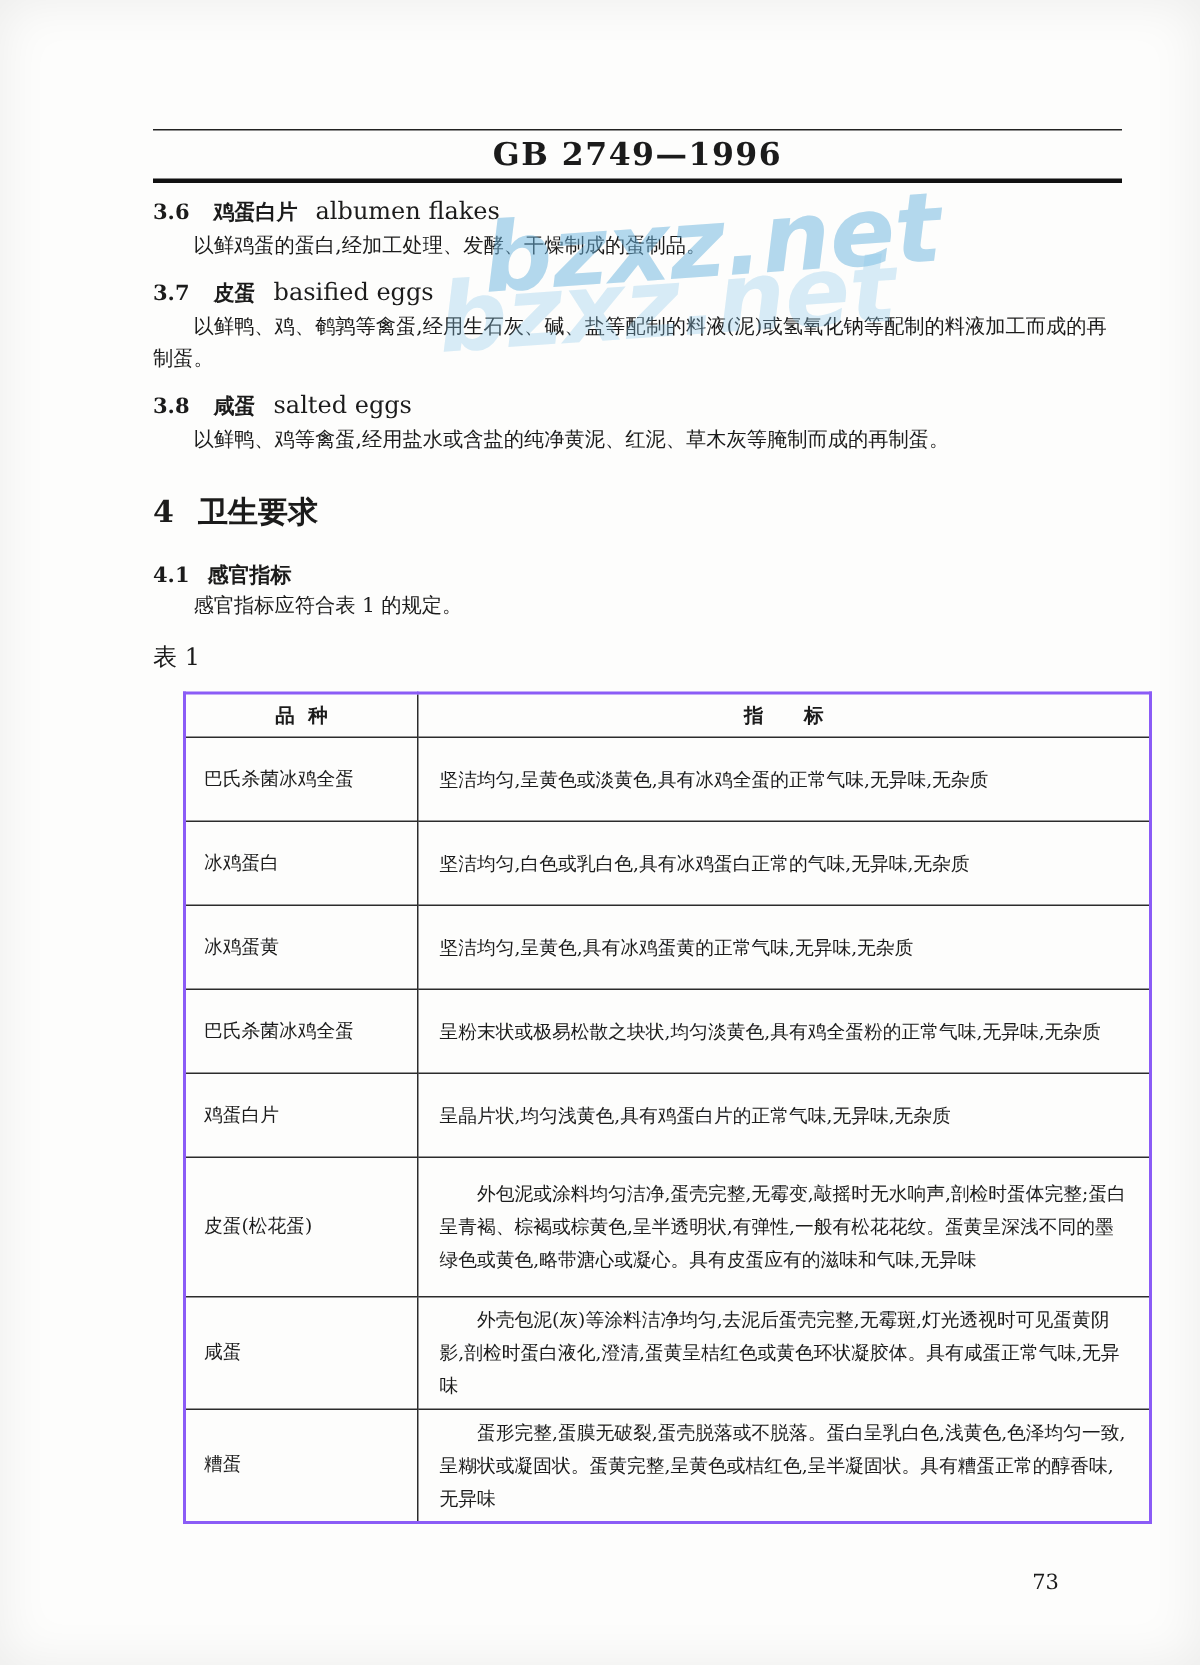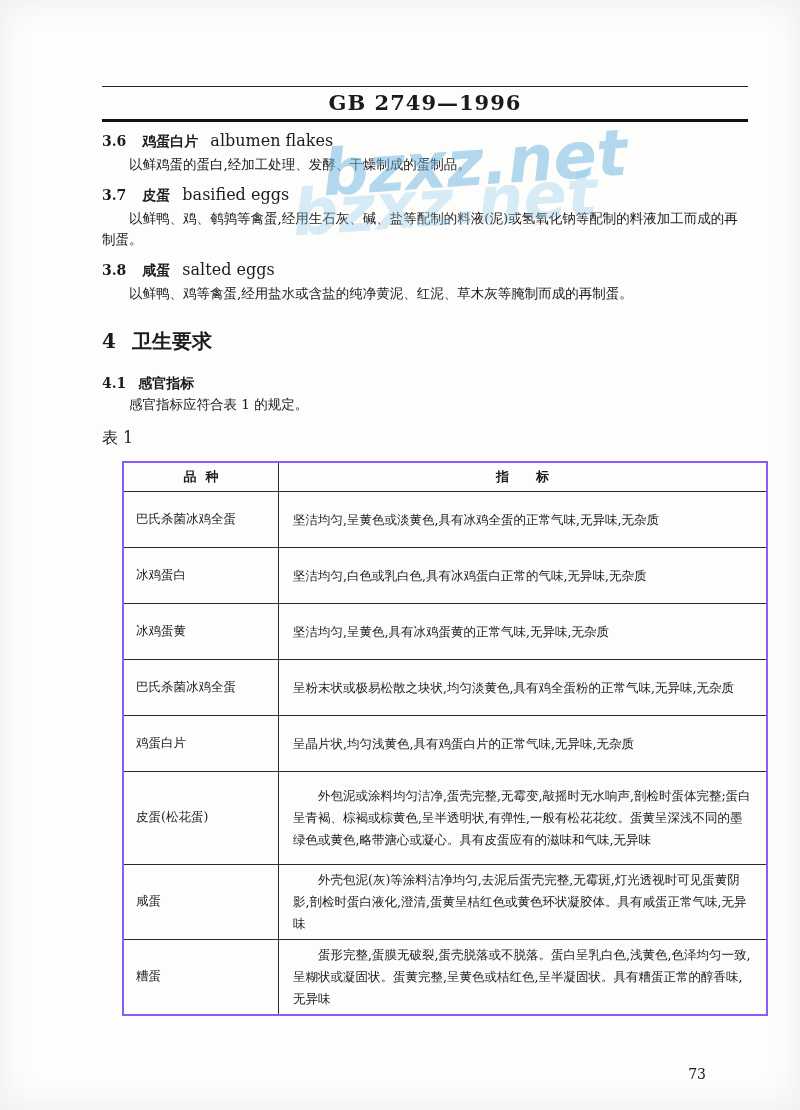--- a/index.html
+++ b/index.html
@@ -61,21 +61,21 @@
     height:26px; font-weight:bold; text-align:center; white-space:pre; font-size:13px;
   }
   td.variety { width:136px; padding:4px 6px 4px 12px; vertical-align:middle; }
   td.indicator { padding:4px 14px; vertical-align:middle; line-height:1.75; }
   tr.short td { height:47px; }
   tr.r7 td { height:84px; }
   tr.r8 td,
   tr.r9 td { height:66px; }
   tr.indent td.indicator { text-indent:2em; }
 
-  .page-num { position:absolute; right:94px; bottom:28px; font-size:14px; }
+  .page-num { position:absolute; right:94px; bottom:47px; font-size:14px; }
 </style>
 </head>
 <body>
 
 <div class="page">
 
   <div class="watermark wm1">bzxz.net</div>
   <div class="watermark wm2">bzxz.net</div>
 
   <div class="content">

